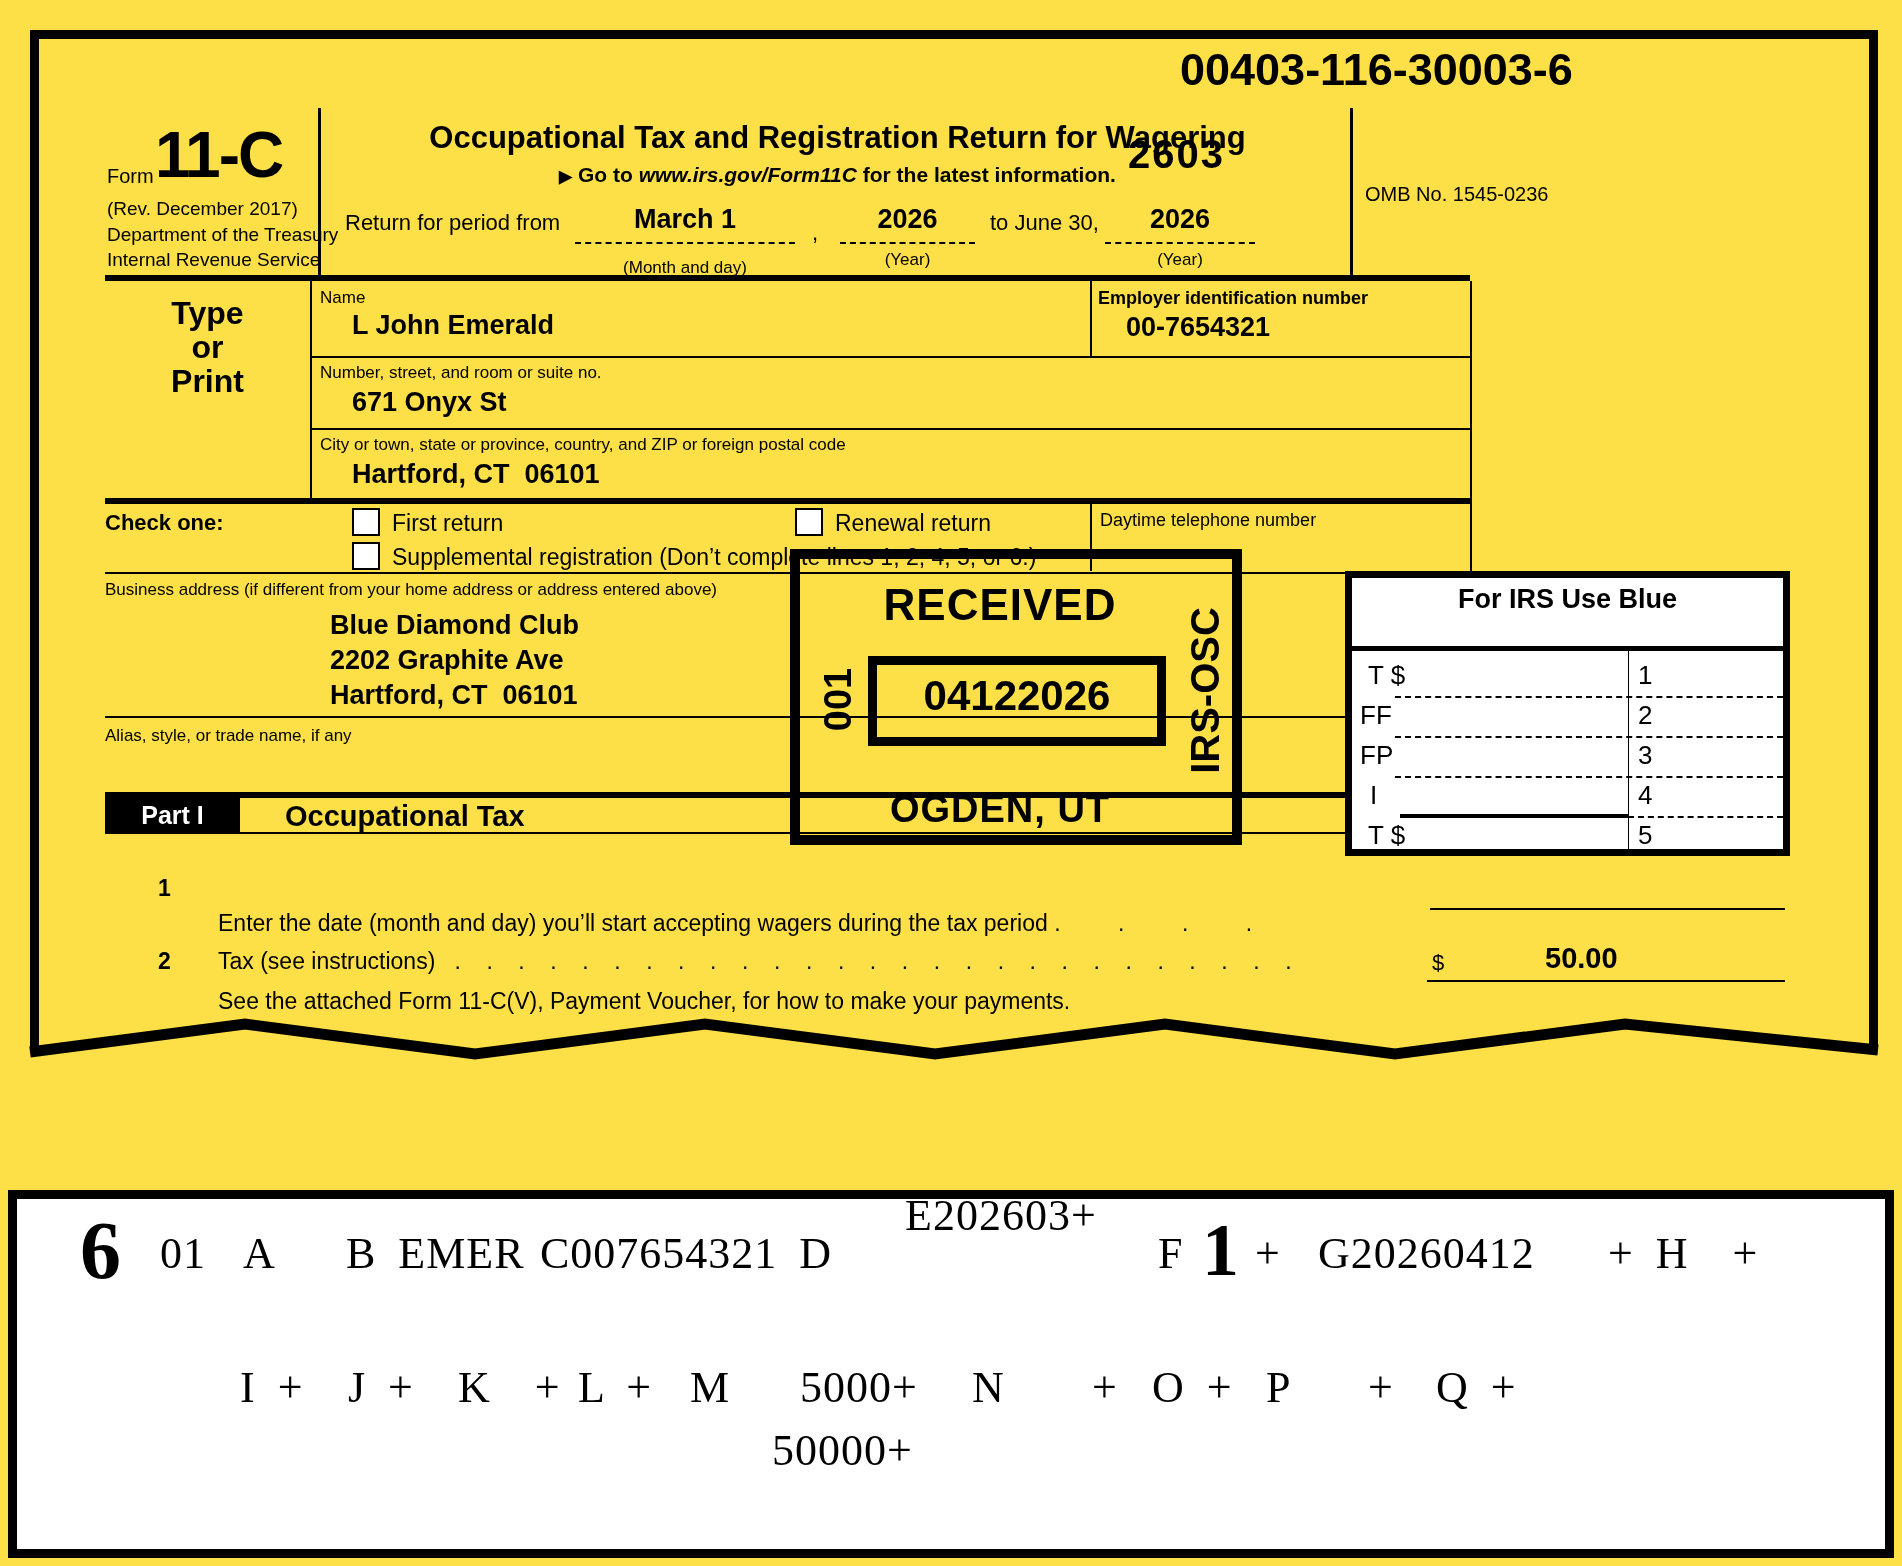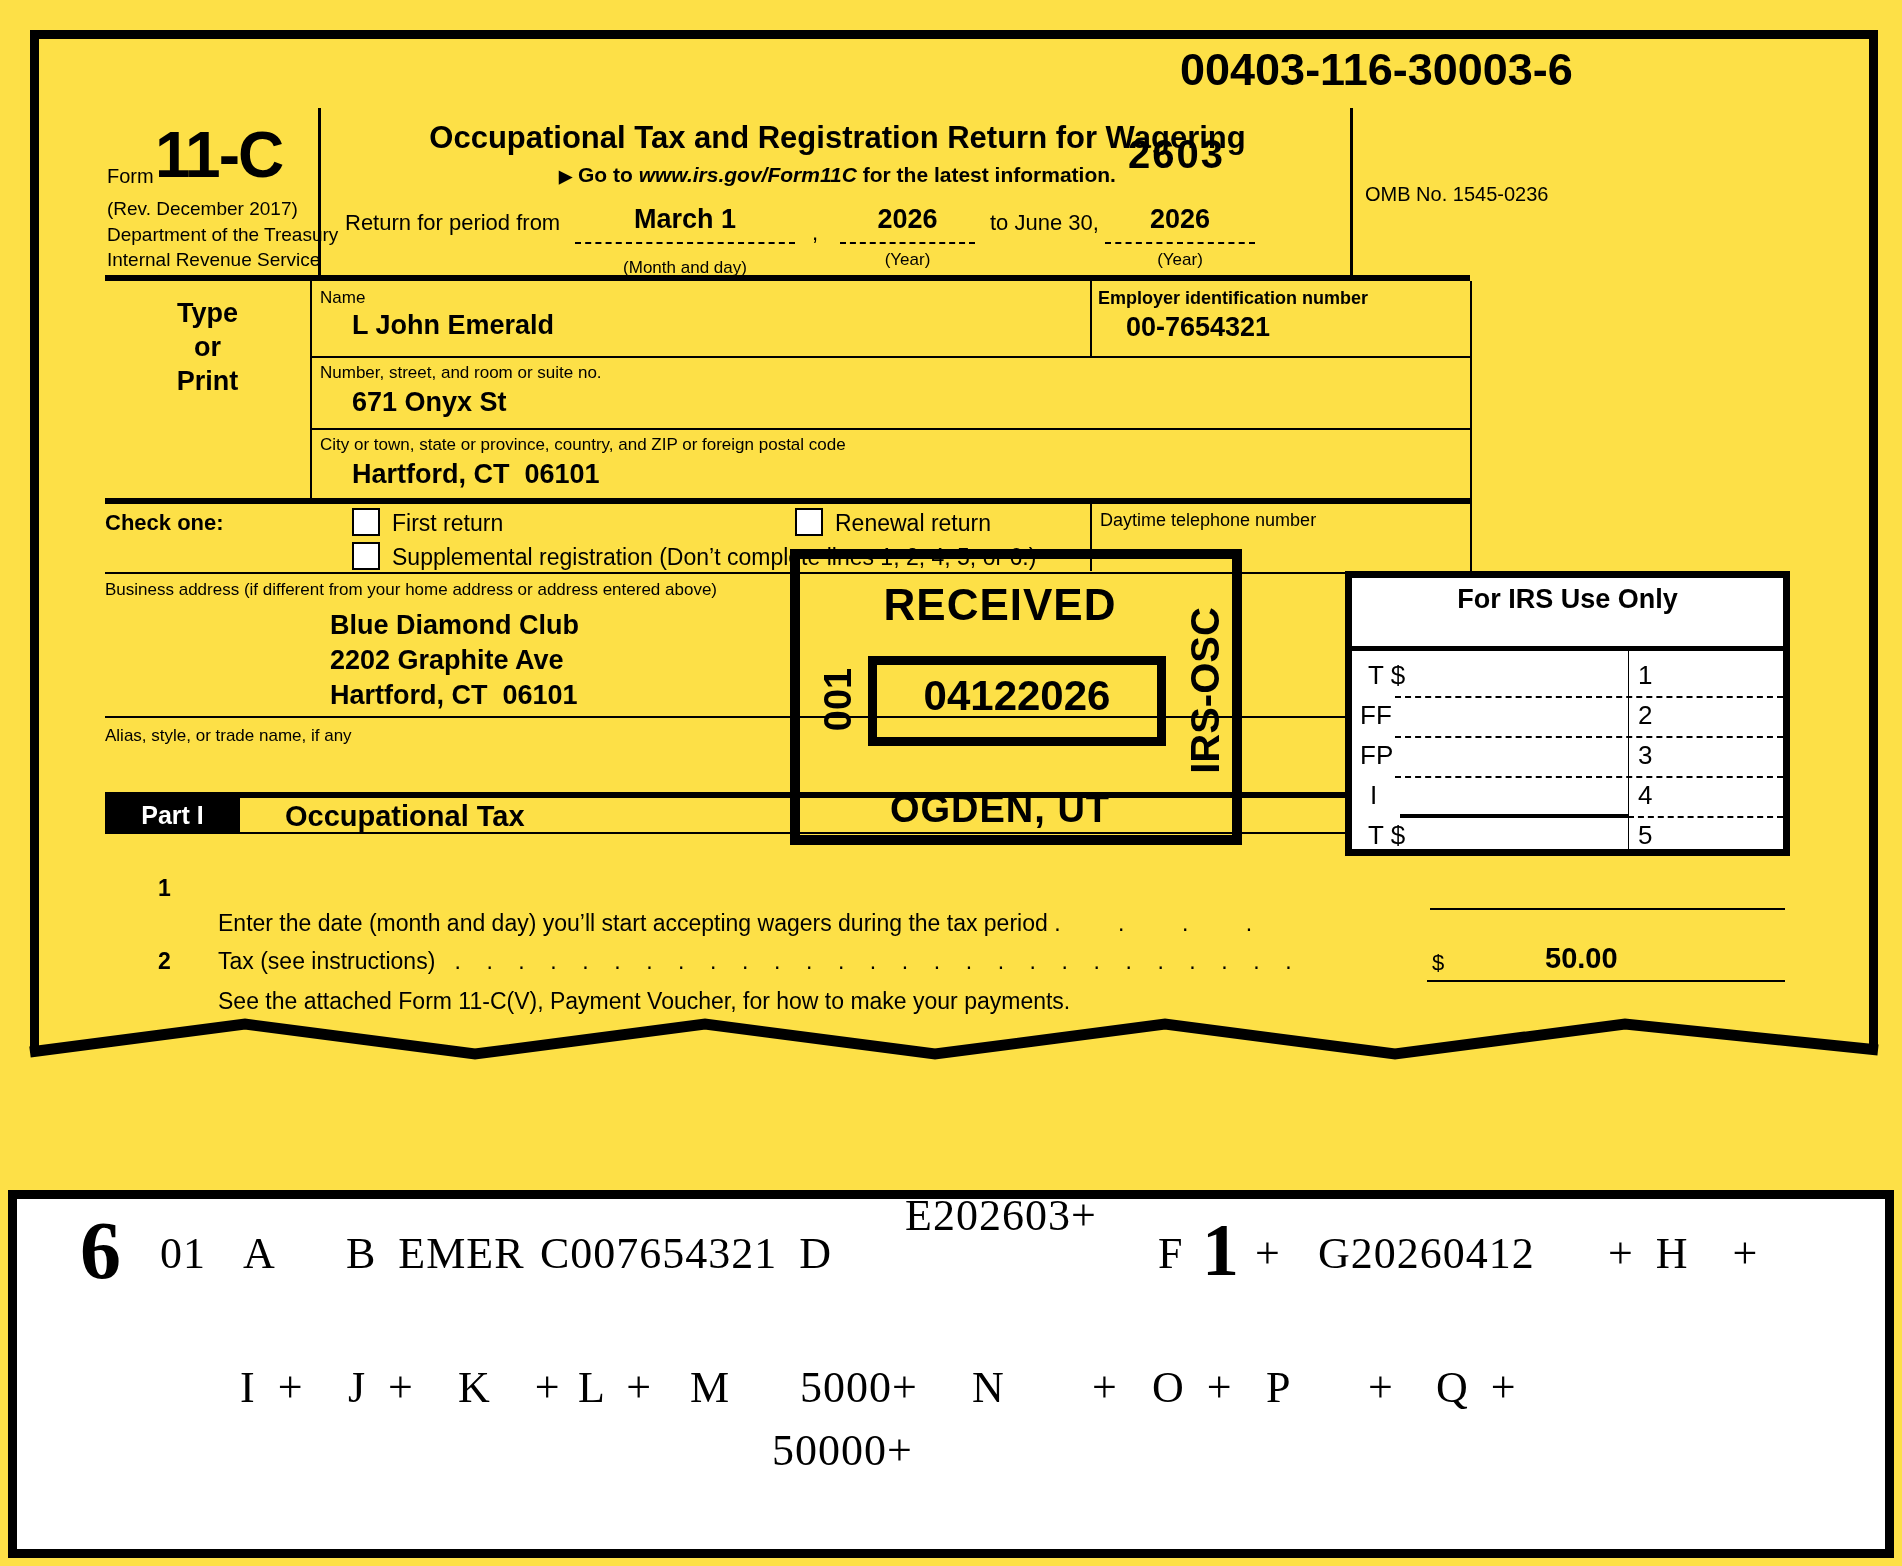--- a/index.html
+++ b/index.html
@@ -58,21 +58,21 @@
   <div class="abs dash" style="left:840px;top:242px;width:135px;"></div>
   <div class="abs ctr" style="left:840px;top:250px;width:135px;font-size:17px;">(Year)</div>
   <div class="abs" style="left:990px;top:210px;font-size:22px;">to June 30,</div>
   <div class="abs ctr bold" style="left:1105px;top:204px;width:150px;font-size:27px;">2026</div>
   <div class="abs dash" style="left:1105px;top:242px;width:150px;"></div>
   <div class="abs ctr" style="left:1105px;top:250px;width:150px;font-size:17px;">(Year)</div>
   <div class="abs bold" style="left:1128px;top:132px;font-size:40px;letter-spacing:2px;">2603</div>
   <div class="abs" style="left:1365px;top:183px;font-size:20px;">OMB No. 1545-0236</div>
 
   <div class="abs vline" style="left:310px;top:281px;height:221px;"></div>
-  <div class="abs ctr bold" style="left:105px;top:296px;width:205px;font-size:27px;line-height:34px;">
+  <div class="abs ctr bold" style="left:105px;top:296px;width:205px;font-size:32px;line-height:34px;">
     <div>Type</div>
     <div>or</div>
     <div>Print</div>
   </div>
 
   <div class="abs lbl" style="left:320px;top:288px;">Name</div>
   <div class="abs val" style="left:352px;top:310px;">L John Emerald</div>
   <div class="abs vline" style="left:1090px;top:281px;height:75px;"></div>
   <div class="abs bold" style="left:1098px;top:288px;font-size:18px;">Employer identification number</div>
   <div class="abs val" style="left:1126px;top:312px;">00-7654321</div>
@@ -129,21 +129,21 @@
 
   <div class="abs" style="left:790px;top:549px;width:452px;height:296px;border:10px solid #000;box-sizing:border-box;background:transparent;"></div>
   <div class="abs ctr bold" style="left:800px;top:580px;width:400px;font-size:44px;letter-spacing:1px;">RECEIVED</div>
   <div class="abs ctr bold rot" style="left:793px;top:678px;width:90px;font-size:38px;">001</div>
   <div class="abs" style="left:868px;top:656px;width:298px;height:90px;border:9px solid #000;box-sizing:border-box;"></div>
   <div class="abs ctr bold" style="left:868px;top:672px;width:298px;font-size:42px;">04122026</div>
   <div class="abs ctr bold rot" style="left:1110px;top:668px;width:190px;font-size:40px;">IRS-OSC</div>
   <div class="abs ctr bold" style="left:800px;top:788px;width:400px;font-size:38px;letter-spacing:1px;">OGDEN, UT</div>
 
   <div class="abs" style="left:1345px;top:571px;width:445px;height:285px;border:7px solid #000;box-sizing:border-box;background:#fff;"></div>
-  <div class="abs ctr bold" style="left:1352px;top:584px;width:431px;font-size:27px;">For IRS Use Only</div>
+  <div class="abs ctr bold" style="left:1352px;top:584px;width:431px;font-size:27px;">For IRS Use Blue</div>
   <div class="abs" style="left:1352px;top:646px;width:431px;height:5px;background:#000;"></div>
   <div class="abs vline" style="left:1628px;top:651px;height:198px;width:1px;"></div>
   <div class="abs" style="left:1368px;top:660px;font-size:26px;white-space:pre;">T $</div>
   <div class="abs" style="left:1638px;top:660px;font-size:26px;">1</div>
   <div class="abs dash" style="left:1395px;top:696px;width:388px;"></div>
   <div class="abs" style="left:1360px;top:700px;font-size:26px;">FF</div>
   <div class="abs" style="left:1638px;top:700px;font-size:26px;">2</div>
   <div class="abs dash" style="left:1395px;top:736px;width:388px;"></div>
   <div class="abs" style="left:1360px;top:740px;font-size:26px;">FP</div>
   <div class="abs" style="left:1638px;top:740px;font-size:26px;">3</div>

